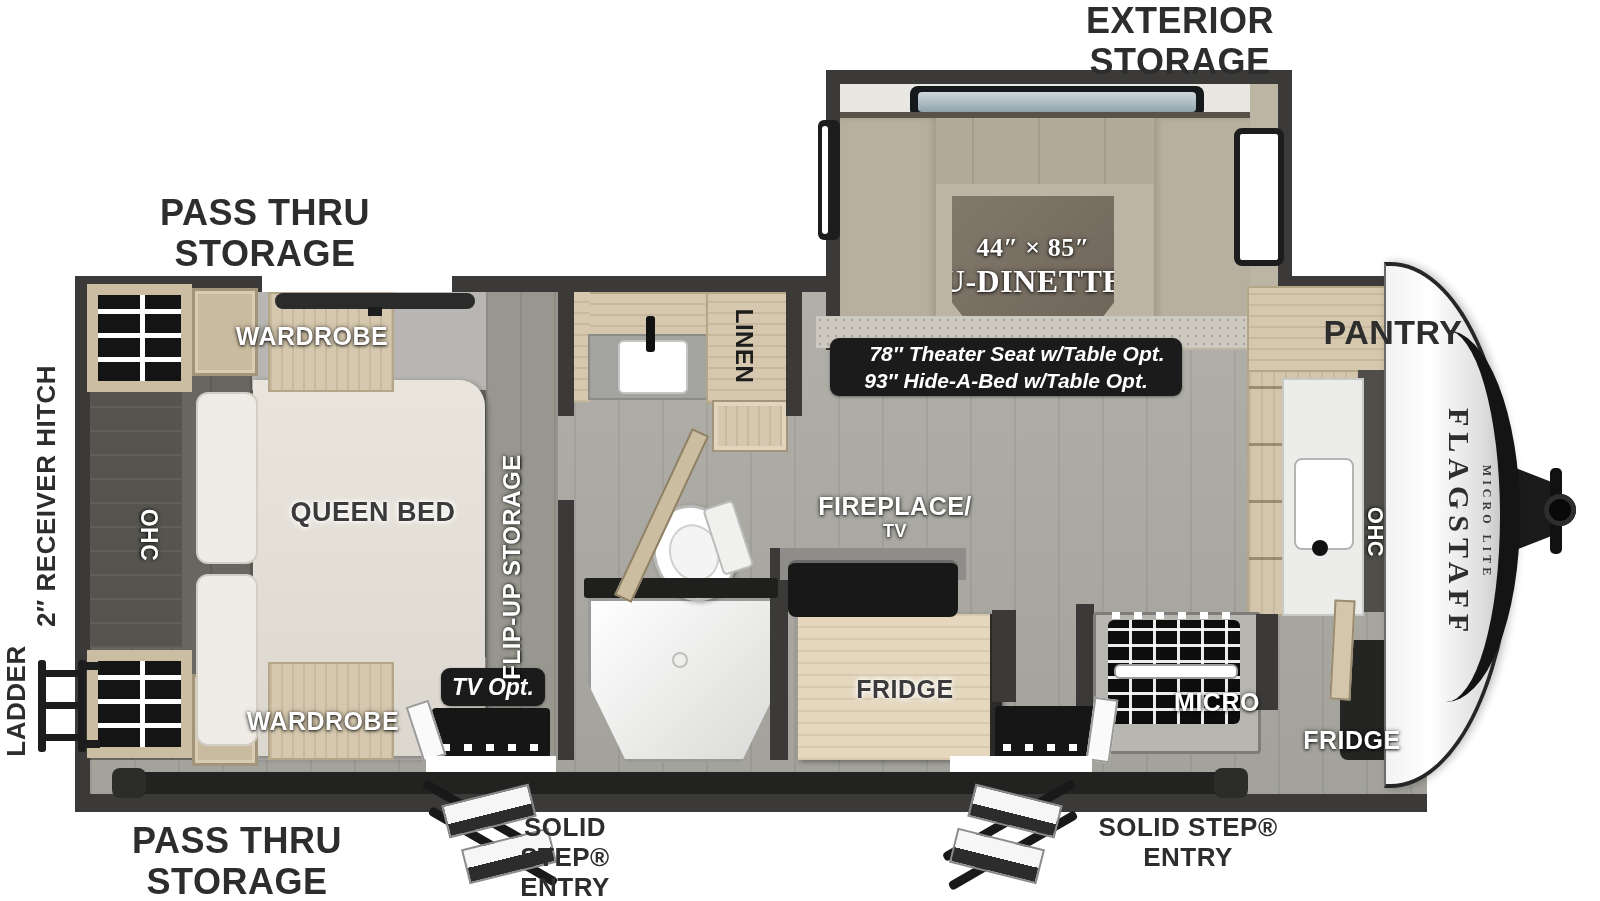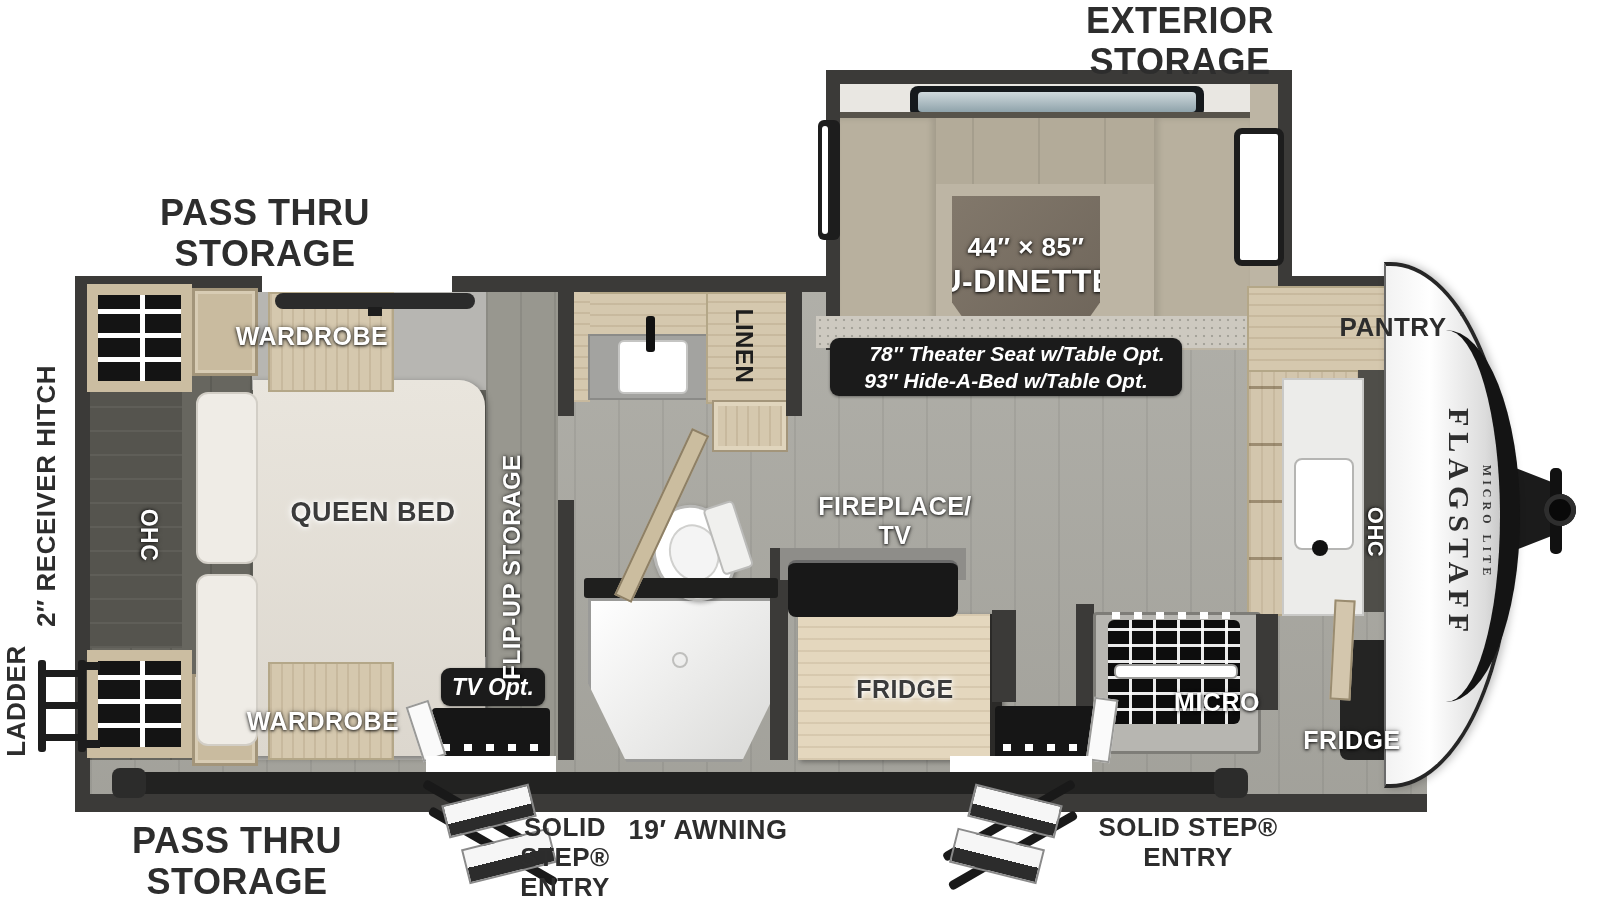--- a/index.html
+++ b/index.html
@@ -137,21 +137,21 @@
   <div class="abs" style="left:1090px;top:698px;width:20px;height:60px;background:#fafafa;border:2px solid #9a9a98;transform:rotate(8deg);z-index:9;"></div>
 
   <div class="abs" style="left:826px;top:70px;width:438px;height:266px;border:solid #3b3a38;border-width:14px 14px 0 14px;background:#bdb5a4;z-index:6;">
     <div class="abs" style="left:0;top:0;width:410px;height:42px;background:#e9e7e2;"></div>
     <div class="abs" style="left:70px;top:2px;width:294px;height:32px;background:#15191c;border-radius:8px;"></div>
     <div class="abs" style="left:78px;top:8px;width:278px;height:20px;background:linear-gradient(180deg,#cfd9dd,#8fa3ab);border-radius:4px;"></div>
     <div class="abs" style="left:0;top:28px;width:410px;height:8px;background:#57534a;"></div>
     <div class="abs" style="left:0;top:34px;width:410px;height:66px;background-color:#b3ab99;background-image:repeating-linear-gradient(90deg,rgba(0,0,0,.08) 0 2px,transparent 2px 66px);"></div>
     <div class="abs" style="left:0;top:34px;width:96px;height:218px;background:#b8b09e;border-radius:0 0 14px 0;box-shadow:inset -4px 0 6px rgba(0,0,0,.12);"></div>
     <div class="abs" style="left:314px;top:34px;width:96px;height:218px;background:#b8b09e;border-radius:0 0 0 14px;box-shadow:inset 4px 0 6px rgba(0,0,0,.12);"></div>
-    <div class="abs" style="left:112px;top:112px;width:148px;height:140px;background:linear-gradient(135deg,#82786b,#6e655a);clip-path:polygon(0 0,100% 0,100% 76%,84% 100%,16% 100%,0 76%);display:flex;flex-direction:column;align-items:center;justify-content:center;">
+    <div class="abs" style="left:112px;top:112px;width:162px;height:140px;background:linear-gradient(135deg,#82786b,#6e655a);clip-path:polygon(0 0,100% 0,100% 76%,84% 100%,16% 100%,0 76%);display:flex;flex-direction:column;align-items:center;justify-content:center;font-family:Liberation Serif, serif;">
       <div class="lbl lbl-white nowrap" style="font-size:26px;">44″ × 85″</div>
       <div class="lbl lbl-white nowrap" style="font-size:32px;">U-DINETTE</div>
     </div>
   </div>
 
   <div class="abs" style="left:818px;top:120px;width:22px;height:120px;background:#1d1d1d;border-radius:6px;z-index:7;">
     <div class="abs" style="left:4px;top:6px;width:6px;height:108px;background:#fff;border-radius:3px;"></div>
   </div>
   <div class="abs" style="left:1234px;top:128px;width:38px;height:126px;background:#fff;border:6px solid #1d1d1d;border-radius:8px;z-index:7;"></div>
 
@@ -195,36 +195,35 @@
     <div class="nowrap" style="font-size:21px;line-height:27px;">93″ Hide-A-Bed w/Table Opt.</div>
   </div>
   <div class="badge abs" style="left:441px;top:668px;width:104px;height:38px;z-index:35;">
     <div class="nowrap" style="font-size:23px;">TV Opt.</div>
   </div>
 
   <div class="abs lbl lbl-ext" style="left:1060px;top:0px;width:240px;z-index:40;">EXTERIOR STORAGE</div>
   <div class="abs lbl lbl-ext" style="left:145px;top:192px;width:240px;z-index:40;">PASS THRU STORAGE</div>
   <div class="abs lbl lbl-ext" style="left:117px;top:820px;width:240px;z-index:40;">PASS THRU STORAGE</div>
   <div class="abs lbl" style="left:485px;top:812px;width:160px;font-size:26px;line-height:30px;z-index:40;">SOLID STEP® ENTRY</div>
-  <div class="abs lbl nowrap" style="left:608px;top:815px;width:200px;font-size:27px;z-index:40;">19′ AWNING</div>
   <div class="abs lbl" style="left:1068px;top:812px;width:240px;font-size:26px;line-height:30px;z-index:40;">SOLID STEP® ENTRY</div>
   <div class="abs lbl rotm90 nowrap" style="left:-105px;top:483px;width:300px;height:26px;font-size:26px;z-index:40;">2″ RECEIVER HITCH</div>
   <div class="abs lbl rotm90 nowrap" style="left:-70px;top:688px;width:170px;height:26px;font-size:26px;z-index:40;">LADDER</div>
 
   <div class="abs lbl lbl-white nowrap" style="left:212px;top:322px;width:200px;font-size:25px;z-index:40;">WARDROBE</div>
   <div class="abs lbl lbl-white nowrap" style="left:223px;top:707px;width:200px;font-size:25px;z-index:40;">WARDROBE</div>
   <div class="abs lbl rot90 lbl-white nowrap" style="left:105px;top:523px;width:90px;height:24px;font-size:23px;z-index:40;">OHC</div>
   <div class="abs" style="left:273px;top:497px;width:200px;z-index:40;">
     <div class="lbl lbl-dark-glow nowrap" style="font-size:27px;">QUEEN BED</div>
   </div>
   <div class="abs lbl rotm90 lbl-white nowrap" style="left:332px;top:555px;width:356px;height:24px;font-size:24px;z-index:40;">FLIP-UP STORAGE</div>
   <div class="abs lbl rot90 nowrap" style="left:701px;top:334px;width:90px;height:24px;font-size:24px;color:#1d1d1d;z-index:40;">LINEN</div>
   <div class="abs" style="left:795px;top:492px;width:200px;z-index:40;">
     <div class="lbl lbl-white nowrap" style="font-size:25px;">FIREPLACE/</div>
-    <div class="lbl lbl-white nowrap" style="font-size:25px;">TV</div>
+    <div class="lbl lbl-white nowrap" style="font-size:18px;">TV</div>
   </div>
   <div class="abs lbl lbl-dark-glow nowrap" style="left:805px;top:675px;width:200px;font-size:25px;z-index:40;">FRIDGE</div>
   <div class="abs lbl lbl-white nowrap" style="left:1117px;top:688px;width:200px;font-size:25px;z-index:40;">MICRO</div>
   <div class="abs lbl lbl-white nowrap" style="left:1252px;top:726px;width:200px;font-size:25px;z-index:40;">FRIDGE</div>
-  <div class="abs lbl nowrap" style="left:1293px;top:313px;width:200px;font-size:26px;z-index:40;">PANTRY</div>
+  <div class="abs lbl nowrap" style="left:1293px;top:313px;width:200px;font-size:34px;z-index:40;">PANTRY</div>
   <div class="abs lbl rot90 lbl-white nowrap" style="left:1331px;top:520px;width:90px;height:24px;font-size:22px;z-index:40;">OHC</div>
 
 </div>
 
 </body></html>

